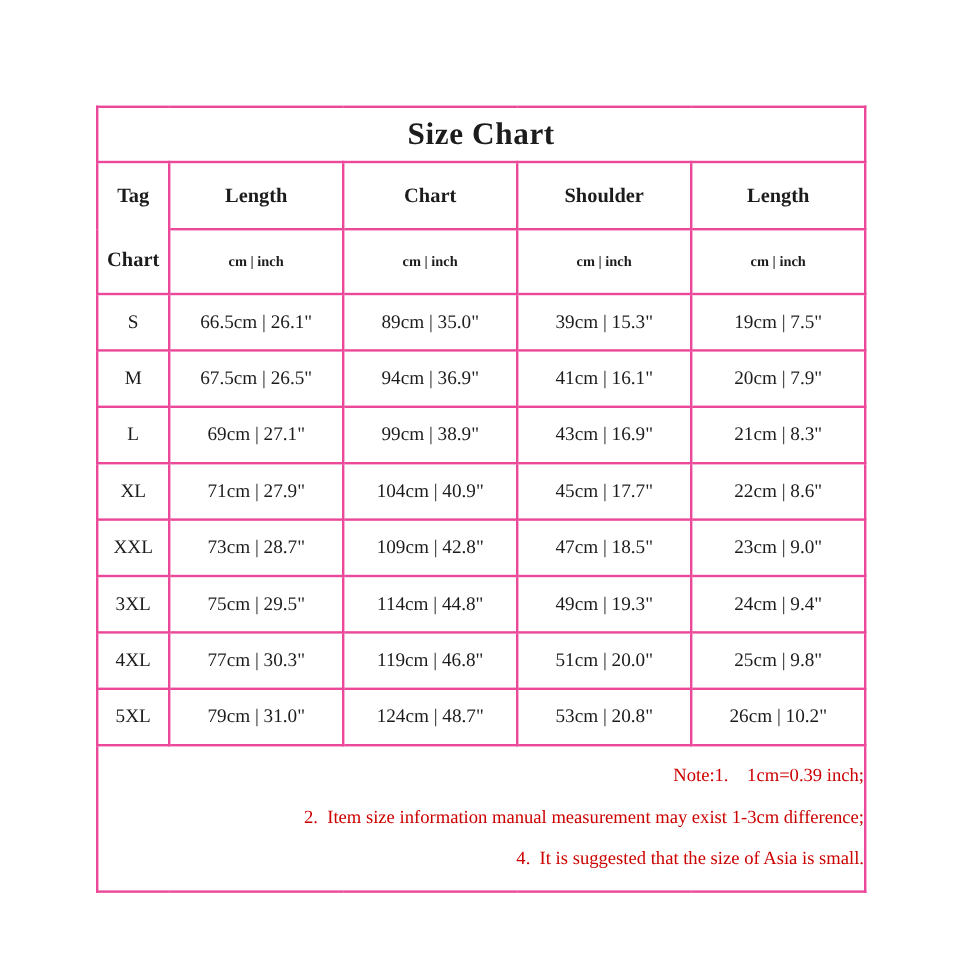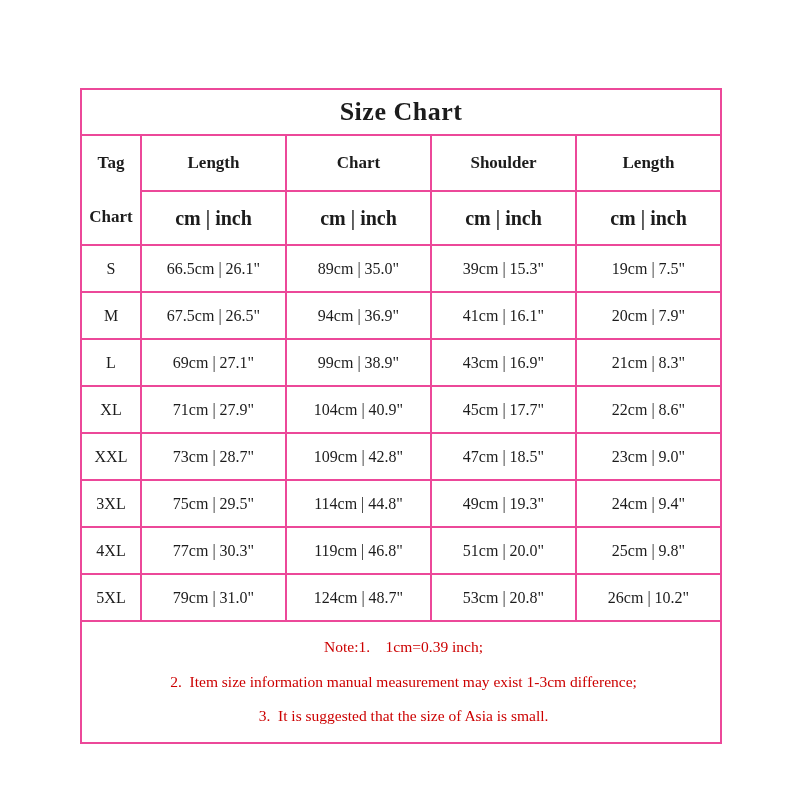--- a/index.html
+++ b/index.html
@@ -34,21 +34,21 @@
     letter-spacing: 0.5px;
   }
   th.col-header {
     height: 44px;
     font-size: 17px;
     font-weight: bold;
     border-radius: 23px;
   }
   th.unit-header {
     height: 42px;
-    font-size: 20px;
+    font-size: 12px;
     font-weight: bold;
   }
   td.corner-cell {
     font-size: 17px;
     font-weight: bold;
   }
   .corner-inner {
     display: flex;
     flex-direction: column;
     justify-content: space-around;
@@ -64,20 +64,21 @@
     text-align: left;
     vertical-align: top;
   }
   .notes-inner {
     display: flex;
     flex-direction: column;
     justify-content: space-evenly;
     height: 120px;
     padding-left: 5px;
     box-sizing: border-box;
+    text-align: right;
   }
   .note-line {
     color: #cc0000;
     font-size: 15.5px;
     white-space: pre-wrap;
     line-height: 1.2;
   }
 </style>
 </head>
 <body>
@@ -169,19 +170,19 @@
         <td class="val-cell">124cm | 48.7"</td>
         <td class="val-cell">53cm | 20.8"</td>
         <td class="val-cell">26cm | 10.2"</td>
       </tr>
 
       <tr>
         <td class="notes-cell" colspan="5">
           <div class="notes-inner">
             <div class="note-line">Note:1.    1cm=0.39 inch;</div>
             <div class="note-line">2.  Item size information manual measurement may exist 1-3cm difference;</div>
-            <div class="note-line">3.  It is suggested that the size of Asia is small.</div>
+            <div class="note-line">4.  It is suggested that the size of Asia is small.</div>
           </div>
         </td>
       </tr>
     </tbody>
   </table>
 </div>
 
 </body></html>

